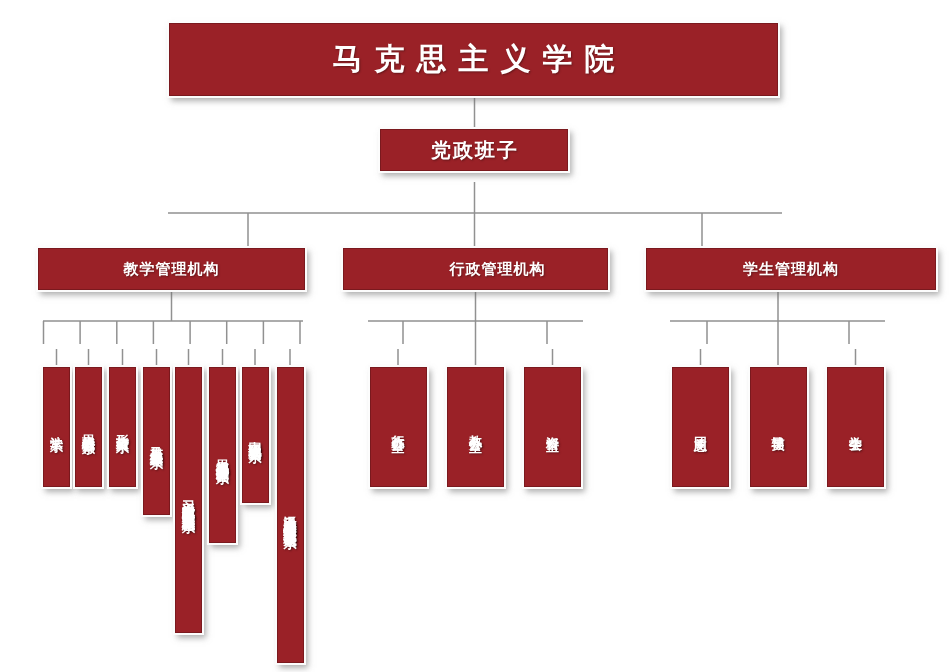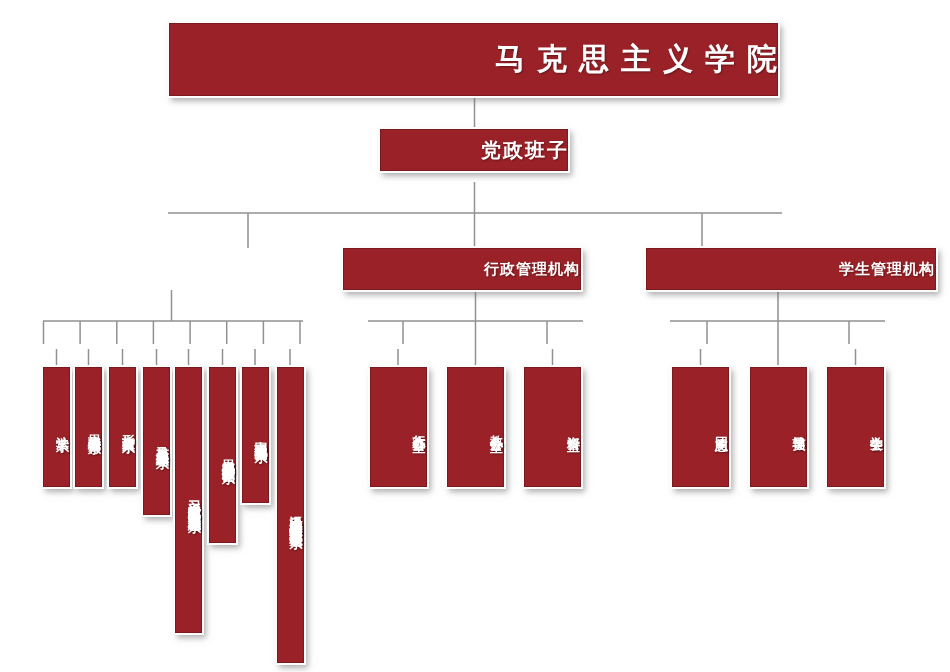--- a/index.html
+++ b/index.html
@@ -23,33 +23,33 @@
     width: 950px; height: 672px;
   }
   .box {
     position: absolute;
     background: #9A2127;
     border: 1px solid #7A191E;
     box-shadow: 0 0 0 2px #fcfcfc, 3px 4px 6px 1px rgba(110,110,110,0.55);
     color: #ffffff;
     display: flex;
     align-items: center;
-    justify-content: flex-end;
+    justify-content: center;
     box-sizing: border-box;
     font-weight: bold;
     text-shadow: 1px 1px 2px rgba(0,0,0,0.35);
   }
   .root-box   { left: 169px; top: 23px;  width: 609px; height: 73px; font-size: 30px; }
   .root-box .lbl { letter-spacing: 12px; margin-right: -12px; white-space: nowrap; }
   .lead-box   { left: 380px; top: 129px; width: 188px; height: 42px; font-size: 20px; }
   .lead-box .lbl { letter-spacing: 2px; margin-right: -2px; white-space: nowrap; }
   .branch-box { top: 248px; height: 42px; font-size: 15px; }
   .branch-box .lbl { letter-spacing: 1px; white-space: nowrap; }
   .branch-teaching { left: 38px;  width: 267px; }
-  .branch-admin    { left: 343px; width: 238px; padding-left: 44px; }
+  .branch-admin    { left: 343px; width: 265px; padding-left: 44px; }
   .branch-student  { left: 646px; width: 290px; }
   .vbox { top: 367px; font-size: 13px; }
   .vbox .vtext {
     writing-mode: vertical-lr;
     text-orientation: upright;
     letter-spacing: 1px;
     line-height: 1;
     white-space: nowrap;
   }
 </style>
@@ -104,20 +104,23 @@
   </svg>
 
   <div class="box root-box">
     <span class="lbl">马克思主义学院</span>
   </div>
 
   <div class="box lead-box">
     <span class="lbl">党政班子</span>
   </div>
 
+  <div class="box branch-box branch-teaching">
+    <span class="lbl">教学管理机构</span>
+  </div>
   <div class="box branch-box branch-admin">
     <span class="lbl">行政管理机构</span>
   </div>
   <div class="box branch-box branch-student">
     <span class="lbl">学生管理机构</span>
   </div>
 
   <div class="box vbox" style="left:43px;width:27px;height:120px">
     <span class="vtext">法学系</span>
   </div>

